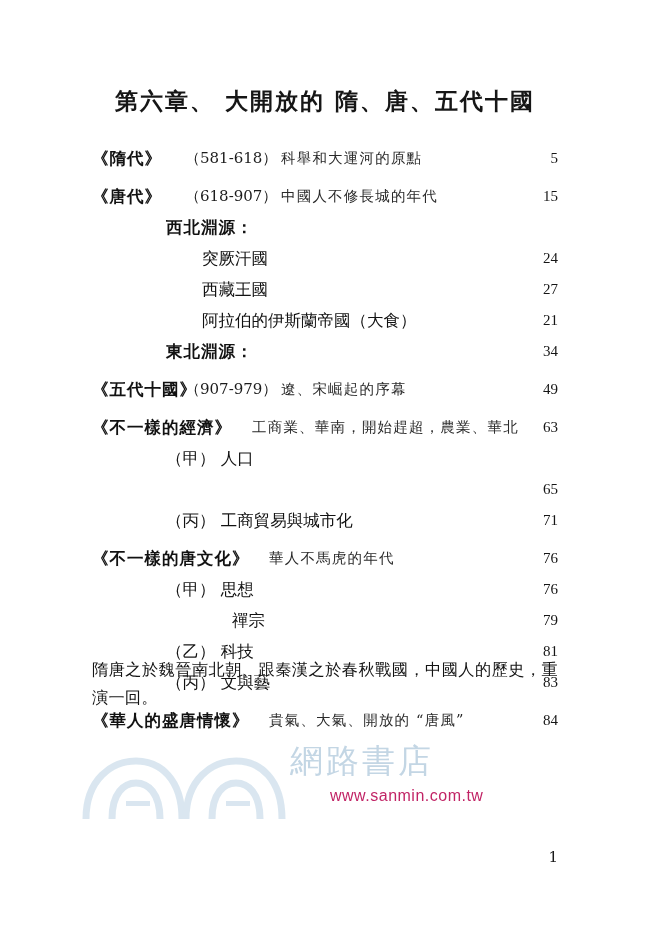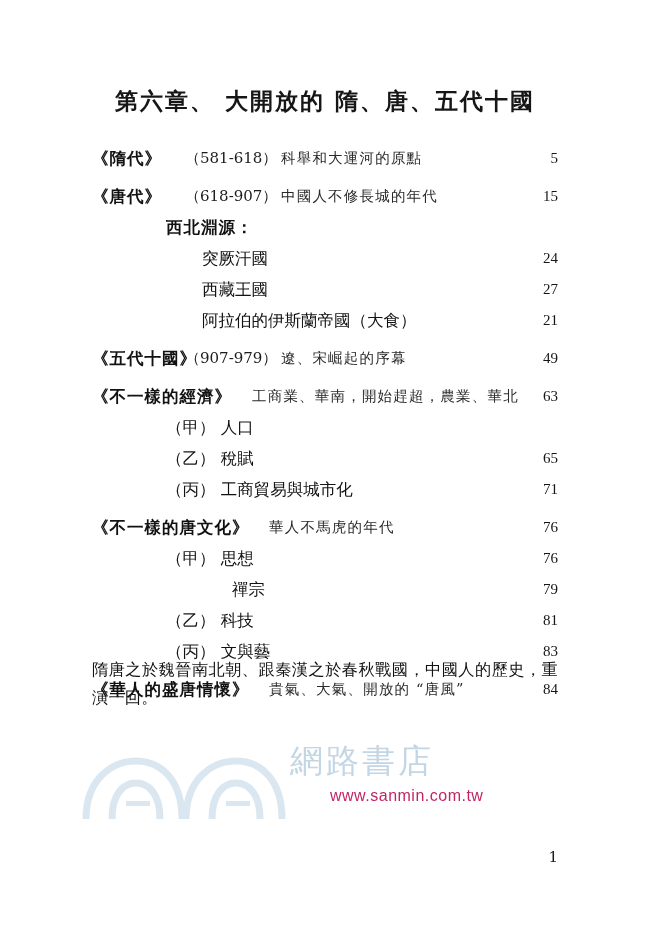--- a/index.html
+++ b/index.html
@@ -181,24 +181,25 @@
 
   <div id="chapter-title">第六章、 大開放的 隋、唐、五代十國</div>
 
   <div id="toc">
       <div class="toc-row lvl0"><span class="t-title bold">《隋代》</span><span class="t-years">（581-618）</span><span class="t-desc">科舉和大運河的原點</span><span class="t-page">5</span></div>
       <div class="toc-row lvl0 gap-top"><span class="t-title bold">《唐代》</span><span class="t-years">（618-907）</span><span class="t-desc">中國人不修長城的年代</span><span class="t-page">15</span></div>
       <div class="toc-row lvl1"><span class="t-title bold">西北淵源：</span></div>
       <div class="toc-row lvl2"><span class="t-title">突厥汗國</span><span class="t-page">24</span></div>
       <div class="toc-row lvl2"><span class="t-title">西藏王國</span><span class="t-page">27</span></div>
       <div class="toc-row lvl2"><span class="t-title">阿拉伯的伊斯蘭帝國（大食）</span><span class="t-page">21</span></div>
+      <div class="toc-row lvl1"><span class="t-title bold">東北淵源：</span><span class="t-page">34</span></div>
       <div class="toc-row lvl0 gap-top"><span class="t-title bold">《五代十國》</span><span class="t-years">（907-979）</span><span class="t-desc">遼、宋崛起的序幕</span><span class="t-page">49</span></div>
       <div class="toc-row lvl0 gap-top"><span class="t-title bold">《不一樣的經濟》</span><span class="t-desc wide" style="left: 160px;">工商業、華南，開始趕超，農業、華北</span><span class="t-page">63</span></div>
       <div class="toc-row lvl1"><span class="t-title">（甲） 人口</span></div>
-      <div class="toc-row lvl1"><span class="t-title">（乙） 稅賦</span><span class="t-page">65</span></div>
+      <div class="toc-row lvl1"><span class="t-page">65</span></div>
       <div class="toc-row lvl1"><span class="t-title">（丙） 工商貿易與城市化</span><span class="t-page">71</span></div>
       <div class="toc-row lvl0 gap-top"><span class="t-title bold">《不一樣的唐文化》</span><span class="t-desc wide" style="left: 177px;">華人不馬虎的年代</span><span class="t-page">76</span></div>
       <div class="toc-row lvl1"><span class="t-title">（甲） 思想</span><span class="t-page">76</span></div>
       <div class="toc-row lvl3"><span class="t-title">禪宗</span><span class="t-page">79</span></div>
       <div class="toc-row lvl1"><span class="t-title">（乙） 科技</span><span class="t-page">81</span></div>
       <div class="toc-row lvl1"><span class="t-title">（丙） 文與藝</span><span class="t-page">83</span></div>
       <div class="toc-row lvl0 gap-top"><span class="t-title bold">《華人的盛唐情懷》</span><span class="t-desc wide" style="left: 177px;">貴氣、大氣、開放的 “唐風”</span><span class="t-page">84</span></div>
     </div>
 
   <div id="body-text">

